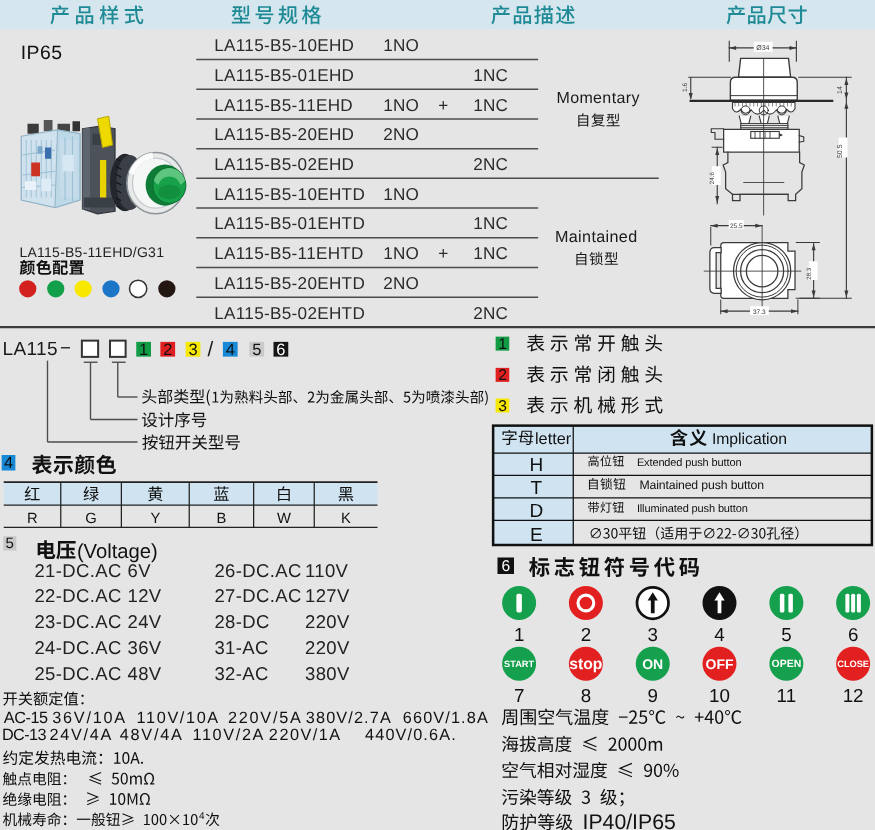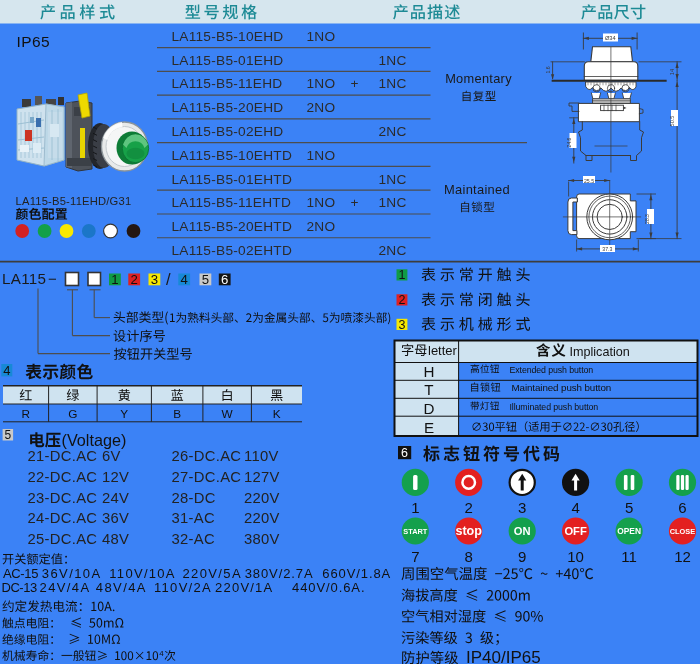--- a/index.html
+++ b/index.html
@@ -1,14 +1,14 @@
 <!DOCTYPE html>
 <html><head><meta charset="utf-8"><style>
 html,body{margin:0;padding:0;background:#fff;}
-#page{position:relative;width:700px;height:664px;overflow:hidden;background:#3b82f6;}
+#page{position:relative;width:700px;height:664px;overflow:hidden;background:#e5e5e5;}
 </style></head><body>
 <div id="page">
 <svg width="700" height="664" viewBox="0 0 700 664">
 <rect x="0" y="0" width="700" height="23.5" fill="#d6e6ee" stroke="none" stroke-width="1"></rect>
 <path transform="translate(39.85,18.00) scale(0.016200,-0.016200)" fill="#1d8a95" d="M681 633C664 582 631 513 603 467H351L425 500C409 539 371 597 338 639L255 604C286 562 320 506 335 467H118V330C118 225 110 79 30 -27C51 -39 94 -75 109 -94C199 25 217 205 217 328V375H932V467H700C728 506 758 554 786 599ZM416 822C435 796 456 761 470 731H107V641H908V731H582C568 764 540 812 512 847Z"></path>
       <path transform="translate(59.55,18.00) scale(0.016200,-0.016200)" fill="#1d8a95" d="M311 712H690V547H311ZM220 803V456H787V803ZM78 360V-84H167V-32H351V-77H445V360ZM167 59V269H351V59ZM544 360V-84H634V-32H833V-79H928V360ZM634 59V269H833V59Z"></path>
       <path transform="translate(79.25,18.00) scale(0.016200,-0.016200)" fill="#1d8a95" d="M810 848C791 789 757 712 725 655H532L606 684C592 727 555 792 521 841L437 810C469 762 501 698 515 655H399V568H619V448H430V362H619V239H366V151H619V-83H714V151H953V239H714V362H904V448H714V568H935V655H824C851 704 881 762 906 817ZM172 844V654H50V566H172V556C142 429 87 283 27 203C43 179 65 137 75 110C110 163 144 242 172 328V-83H262V409C287 362 313 310 326 278L383 347C366 375 289 491 262 527V566H364V654H262V844Z"></path>
       <path transform="translate(98.95,18.00) scale(0.016200,-0.016200)" fill="#1d8a95" d="M711 788C761 753 820 700 848 665L914 724C884 758 823 807 774 841ZM555 840C555 781 557 722 559 665H53V572H565C591 209 670 -85 838 -85C922 -85 956 -36 972 145C945 155 910 178 888 199C882 68 871 14 846 14C758 14 688 254 665 572H949V665H659C657 722 656 780 657 840ZM56 39 83 -55C212 -27 394 12 561 51L554 135L351 95V346H527V438H89V346H257V76Z"></path>
 <path transform="translate(184.70,18.00) scale(0.016200,-0.016200)" fill="#1d8a95" d="M625 787V450H712V787ZM810 836V398C810 384 806 381 790 380C775 379 726 379 674 381C687 357 699 321 704 296C774 296 824 298 857 311C891 326 900 348 900 396V836ZM378 722V599H271V722ZM150 230V144H454V37H47V-50H952V37H551V144H849V230H551V328H466V515H571V599H466V722H550V806H96V722H184V599H62V515H176C163 455 130 396 48 350C65 336 98 302 110 284C211 343 251 430 265 515H378V310H454V230Z"></path>
       <path transform="translate(203.50,18.00) scale(0.016200,-0.016200)" fill="#1d8a95" d="M274 723H720V605H274ZM180 806V522H820V806ZM58 444V358H256C236 294 212 226 191 177H710C694 80 677 31 654 14C642 5 629 4 606 4C577 4 503 5 434 12C452 -14 465 -51 467 -79C536 -82 602 -82 638 -81C681 -79 709 -72 735 -49C772 -16 796 59 818 221C821 235 823 263 823 263H331L363 358H937V444Z"></path>

